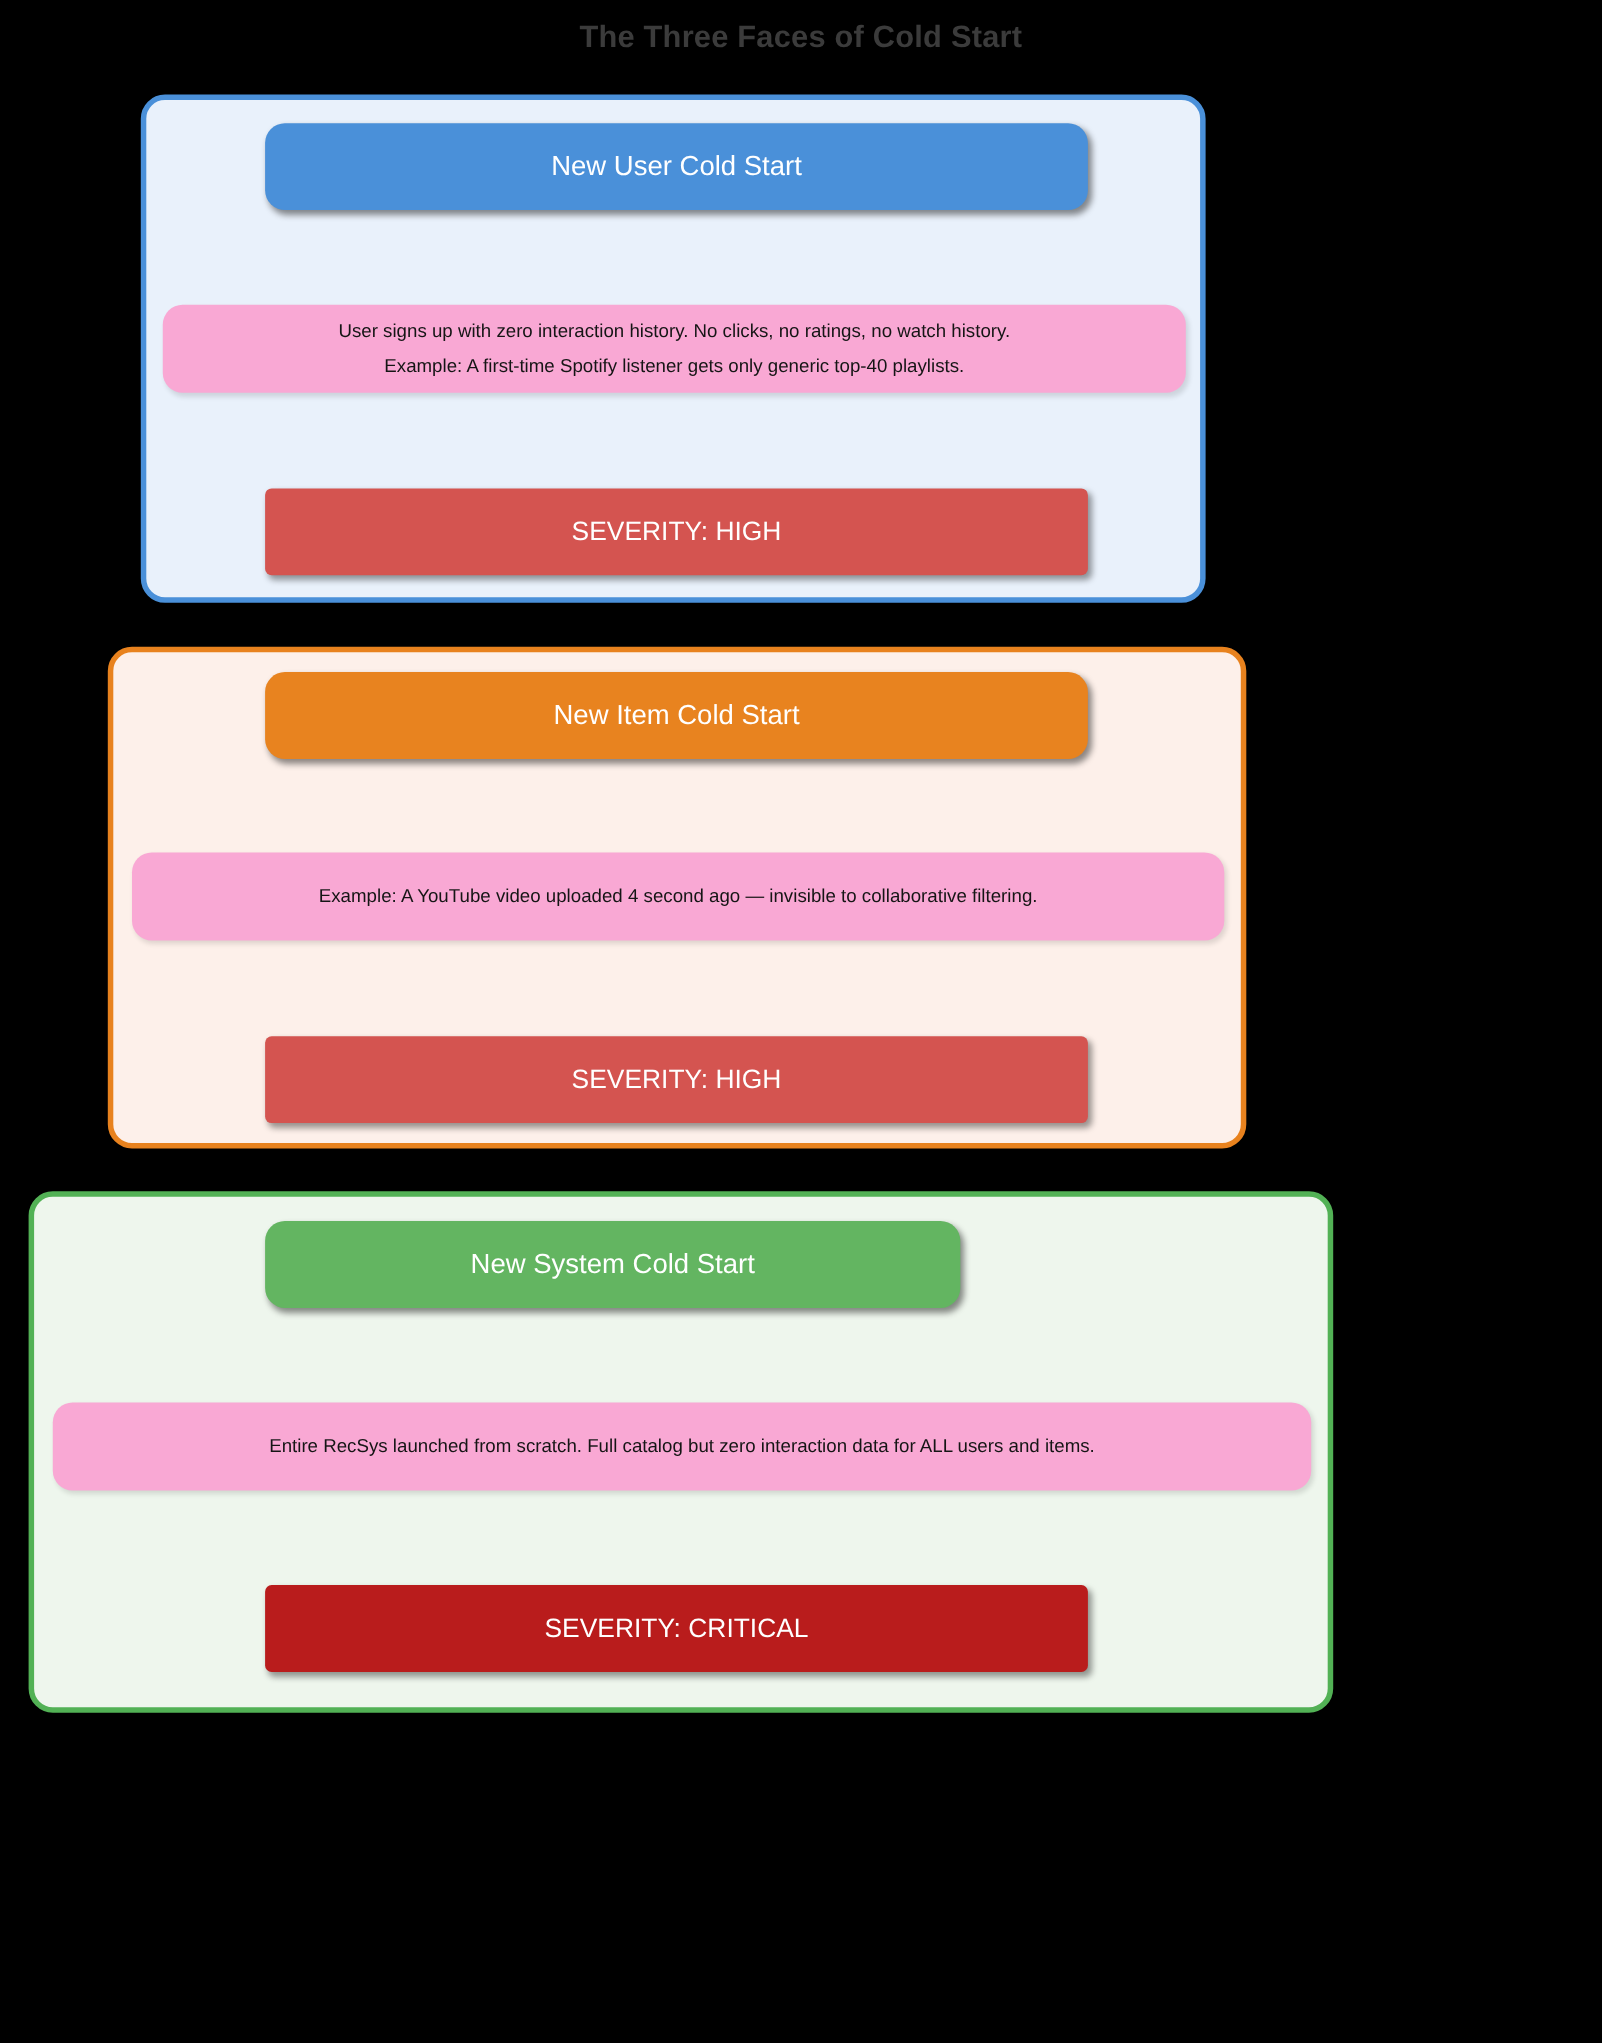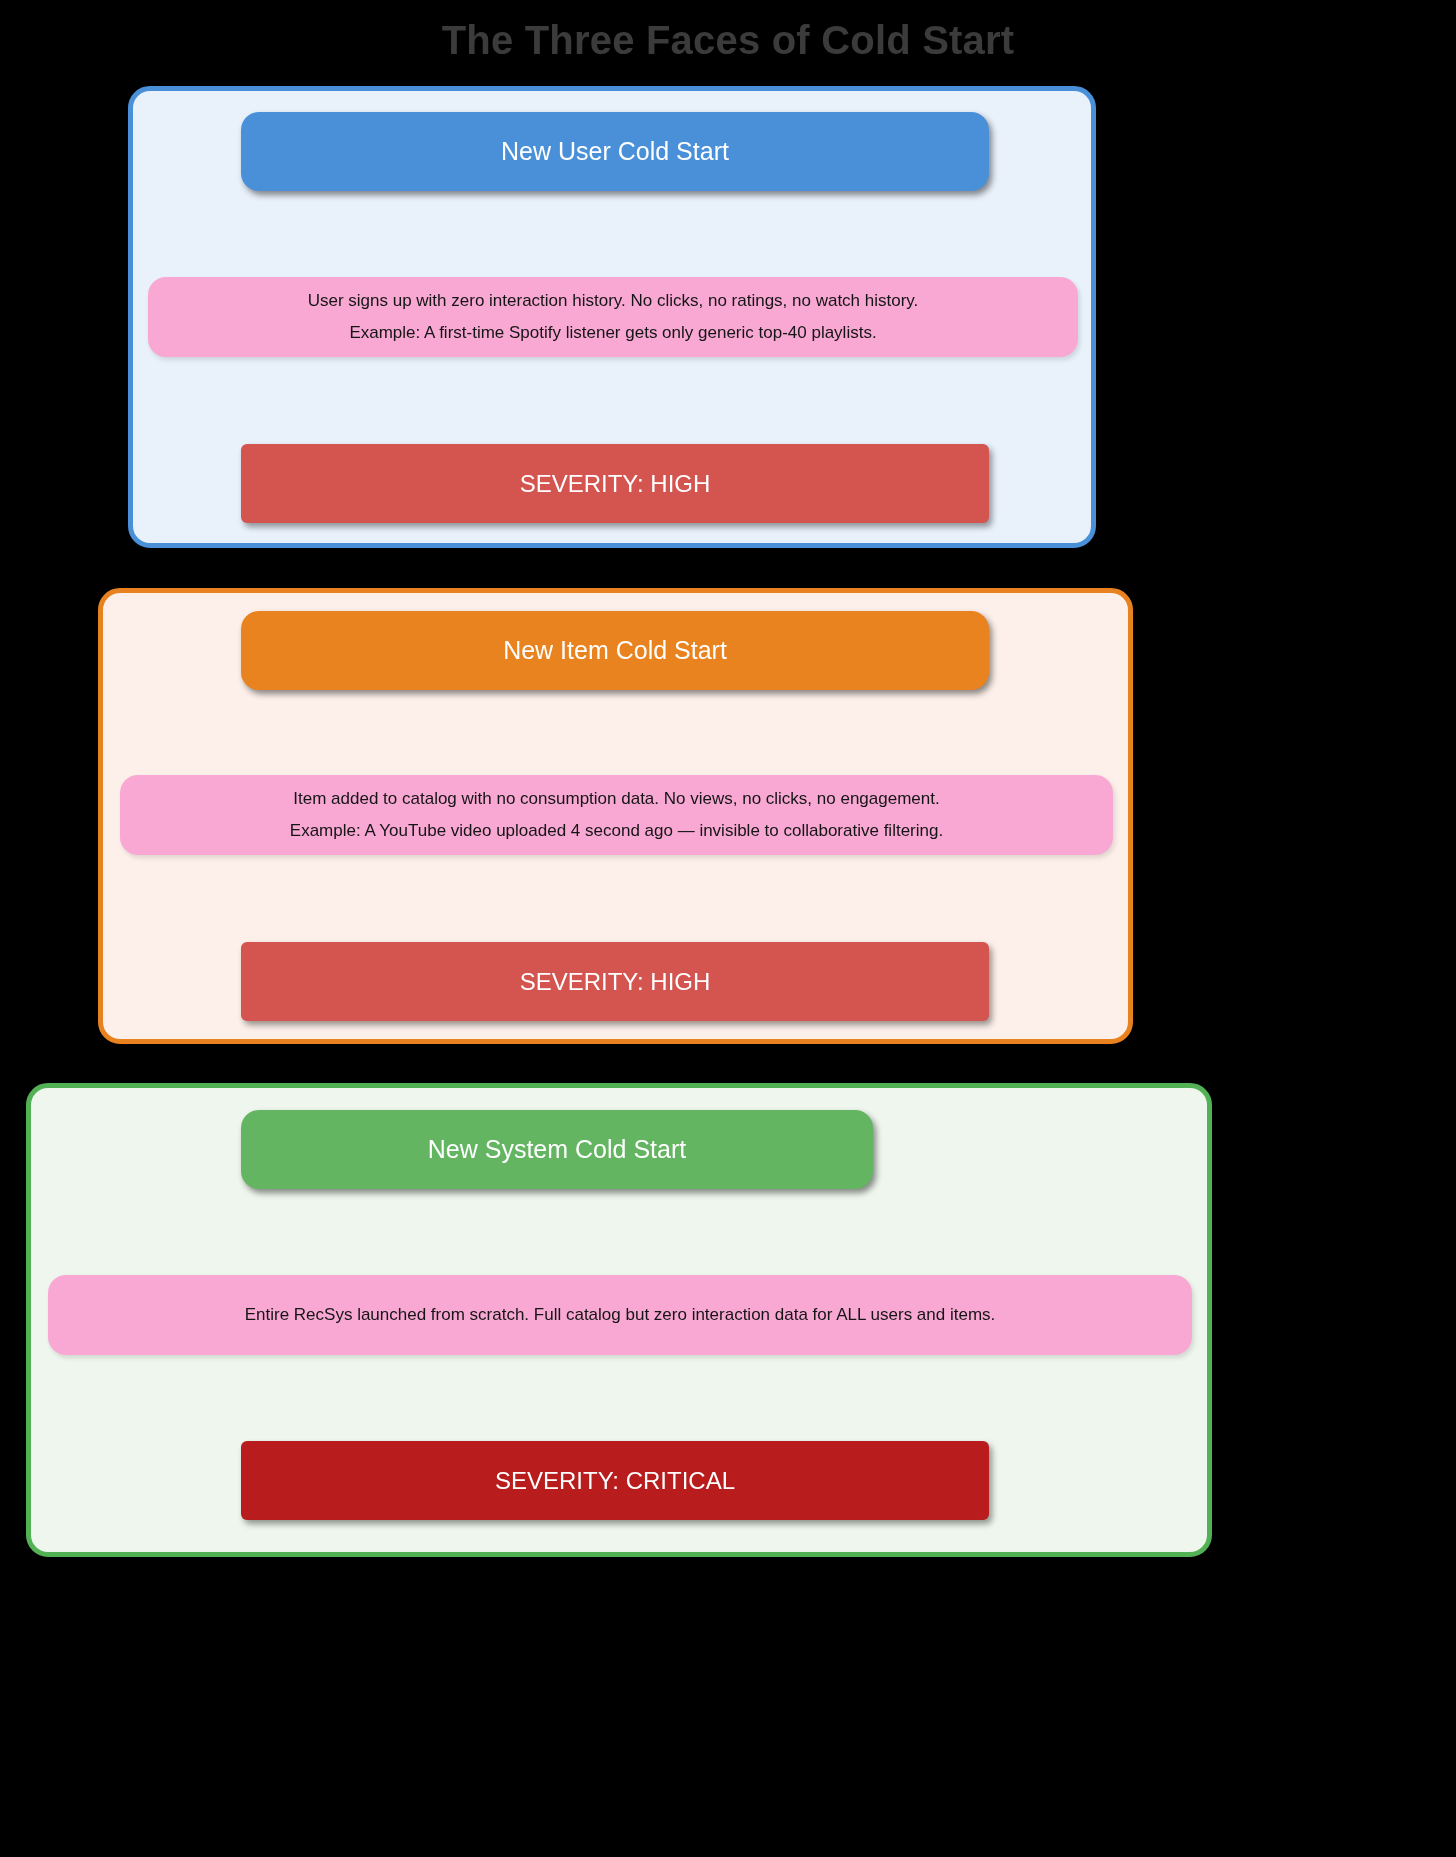--- a/index.html
+++ b/index.html
@@ -19,21 +19,21 @@
     background: #000000;
   }
 
   
   .title {
     position: absolute;
     left: 0;
     top: 18px;
     width: 1456px;
     text-align: center;
-    font-size: 40px;
+    font-size: 28px;
     font-weight: bold;
     color: #3b3b3b;
     letter-spacing: 0.2px;
     white-space: nowrap;
   }
 
   
   .card {
     position: absolute;
     border-radius: 22px;
@@ -202,21 +202,20 @@
     <span class="line">Example: A first-time Spotify listener gets only generic top-40 playlists.</span>
   </div>
 
   <div class="severity sev-user">SEVERITY: HIGH</div>
 
   <div class="card card-item"></div>
 
   <div class="pill pill-item">New Item Cold Start</div>
 
   <div class="body-box body-item">
-    <span class="line">Item added to catalog with no consumption data. No views, no clicks, no engagement.</span>
     <span class="line">Example: A YouTube video uploaded 4 second ago — invisible to collaborative filtering.</span>
   </div>
 
   <div class="severity sev-item">SEVERITY: HIGH</div>
 
   <div class="card card-system"></div>
 
   <div class="pill pill-system">New System Cold Start</div>
 
   <div class="body-box body-system">

